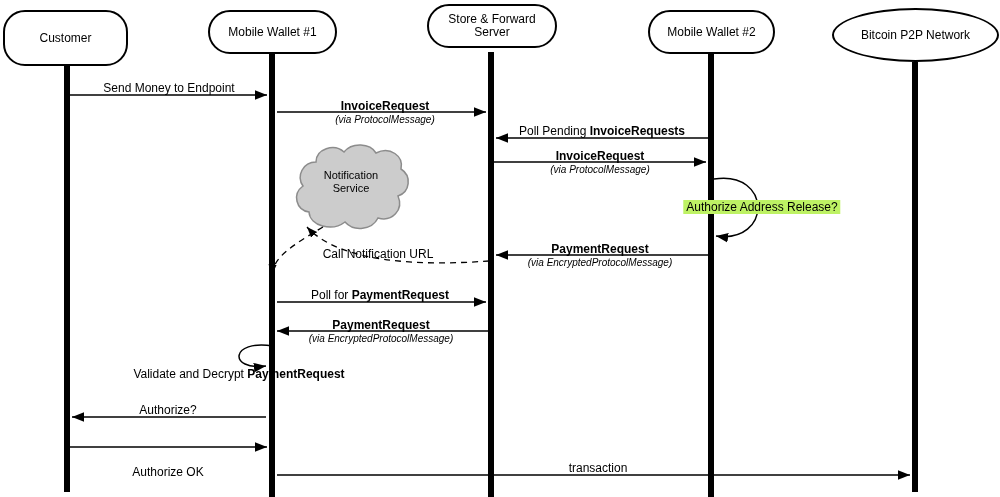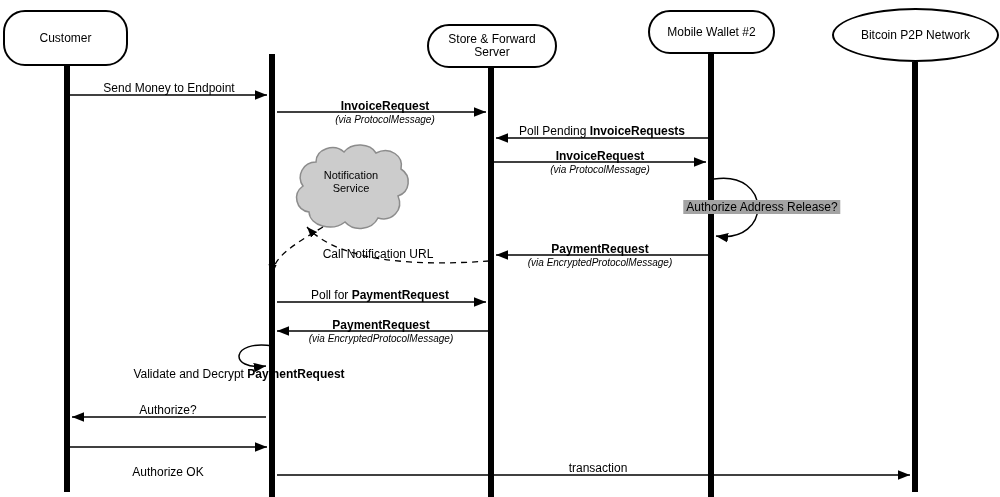--- a/index.html
+++ b/index.html
@@ -14,21 +14,21 @@
   }
   .stadium { border-radius:22px; }
   .ellipse { border-radius:50%; }
   .msg {
     position:absolute; transform:translateX(-50%); white-space:nowrap;
     font-size:12px; text-align:center;
   }
   .msg.b { font-weight:bold; }
   .msg.sub { font-size:10px;font-style:italic; }
   .msg .emph { font-weight:bold; }
-  .bg { background:#a3a3a3; padding:0 3px; }
+  .bg { background:#bef264; padding:0 3px; }
   .cloud-label {
     position:absolute; transform:translateX(-50%); text-align:center;
     font-size:11px; line-height:13px;
   }
 </style>
 </head>
 <body>
 
 <div class="stage">
 
@@ -60,21 +60,24 @@
     <line x1="70" y1="447" x2="267" y2="447" stroke="#000" stroke-width="1.5" marker-end="url(#arr)"></line>
     <line x1="277" y1="475" x2="910" y2="475" stroke="#000" stroke-width="1.5" marker-end="url(#arr)"></line>
 
     <path d="M 489,261 C 420,266 340,263 307,227" fill="none" stroke="#000" stroke-width="1.3" stroke-dasharray="6 5" marker-end="url(#arr)"></path>
     <path d="M 323,227 C 293,245 273,257 272,275" fill="none" stroke="#000" stroke-width="1.3" stroke-dasharray="6 5" marker-end="url(#arr)"></path>
   </svg>
 
   <div class="actor stadium" style="left:3px; top:10px; width:125px; height:56px;">
     <span>Customer</span>
   </div>
-  <div class="actor stadium" style="left:427px; top:24px; width:130px; height:44px;">
+  <div class="actor stadium" style="left:208px; top:10px; width:129px; height:44px;">
+    <span>Mobile Wallet #1</span>
+  </div>
+  <div class="actor stadium" style="left:427px; top:4px; width:130px; height:44px;">
     <span>Store &amp; Forward Server</span>
   </div>
   <div class="actor stadium" style="left:648px; top:10px; width:127px; height:44px;">
     <span>Mobile Wallet #2</span>
   </div>
   <div class="actor ellipse" style="left:832px; top:8px; width:167px; height:54px;">
     <span>Bitcoin P2P Network</span>
   </div>
 
   <div class="cloud-label" style="left:351px; top:169px;">

